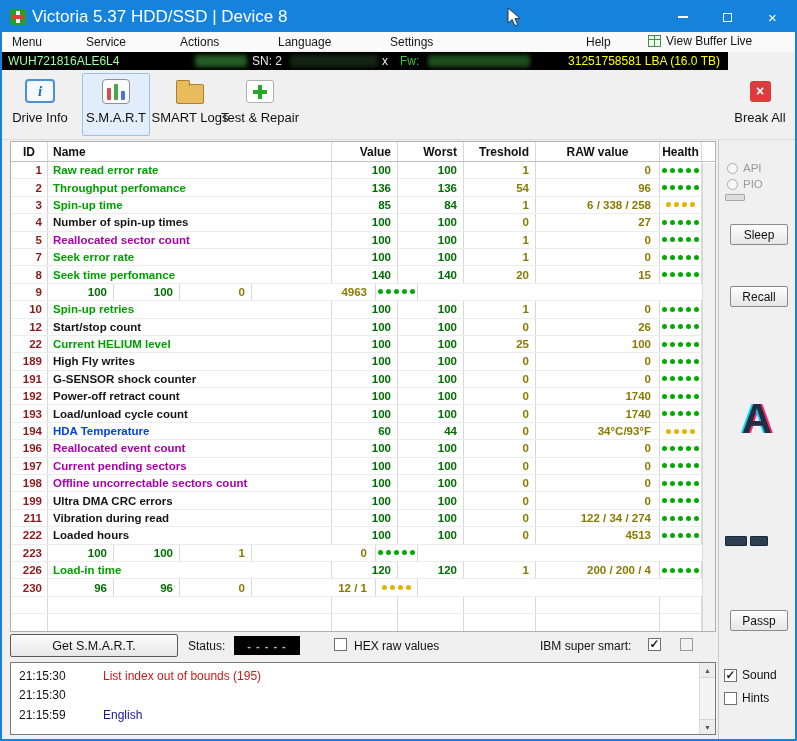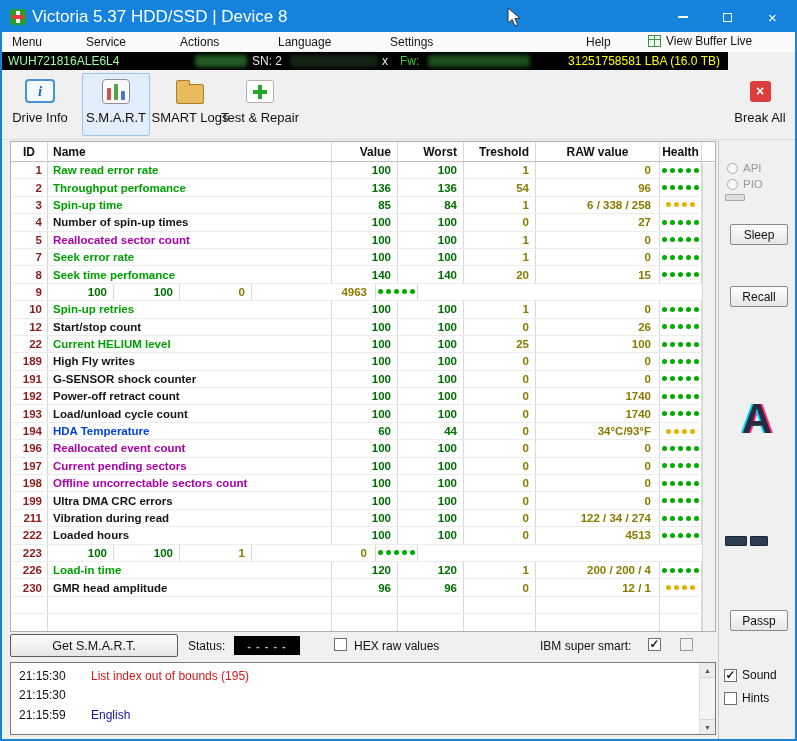--- a/index.html
+++ b/index.html
@@ -116,21 +116,21 @@
   .ibm-label { position: absolute; left: 538px; top: 7px; }
   .cb-ibm { position: absolute; left: 646px; top: 6px; }
   .cb-ibm2 { position: absolute; left: 678px; top: 6px; background: #f2f2f2; border-color: #9a9a9a; }
 
   
   .logbox { position: absolute; left: 8px; top: 660px; width: 706px; height: 73px; background: #fff;
             border: 1px solid #7a7a7a; overflow: hidden; }
   .log-lines { padding: 3px 22px 0 8px; }
   .log-line { height: 19.5px; display: flex; align-items: center; font-size: 12px; }
   .log-time { width: 58px; color: #111; }
-  .log-msg { margin-left: 14px; }
+  .log-msg { margin-left: 26px; }
   .lc-red { color: #d01818; } .lc-blue { color: #1515a0; }
   .log-sb { position: absolute; right: 0; top: 0; bottom: 0; width: 16px; background: #f4f4f4; border-left: 1px solid #dcdcdc; }
   .sb-btn { position: absolute; left: 0; width: 15px; height: 15px; background: #ededed; color: #555;
             font-size: 7px; display: flex; align-items: center; justify-content: center; }
   .sb-up { top: 0; border-bottom: 1px solid #d5d5d5; }
   .sb-down { bottom: 0; border-top: 1px solid #d5d5d5; }
 
   
   .sidepanel { position: absolute; left: 716px; top: 138px; width: 77px; height: 599px;
                background: #f0f0f0; border-left: 1px solid #c8c8c8; }
@@ -597,21 +597,20 @@
       <div class="c-health">
             <span class="dot dot-green"></span>
             <span class="dot dot-green"></span>
             <span class="dot dot-green"></span>
             <span class="dot dot-green"></span>
             <span class="dot dot-green"></span>
           </div>
     </div>
         <div class="trow">
       <div class="c-id">230</div>
-      <div class="c-name nc-black">GMR head amplitude</div>
       <div class="c-value">96</div>
       <div class="c-worst">96</div>
       <div class="c-tresh">0</div>
       <div class="c-raw">12 / 1</div>
       <div class="c-health">
             <span class="dot dot-yellow"></span>
             <span class="dot dot-yellow"></span>
             <span class="dot dot-yellow"></span>
             <span class="dot dot-yellow"></span>
           </div>

